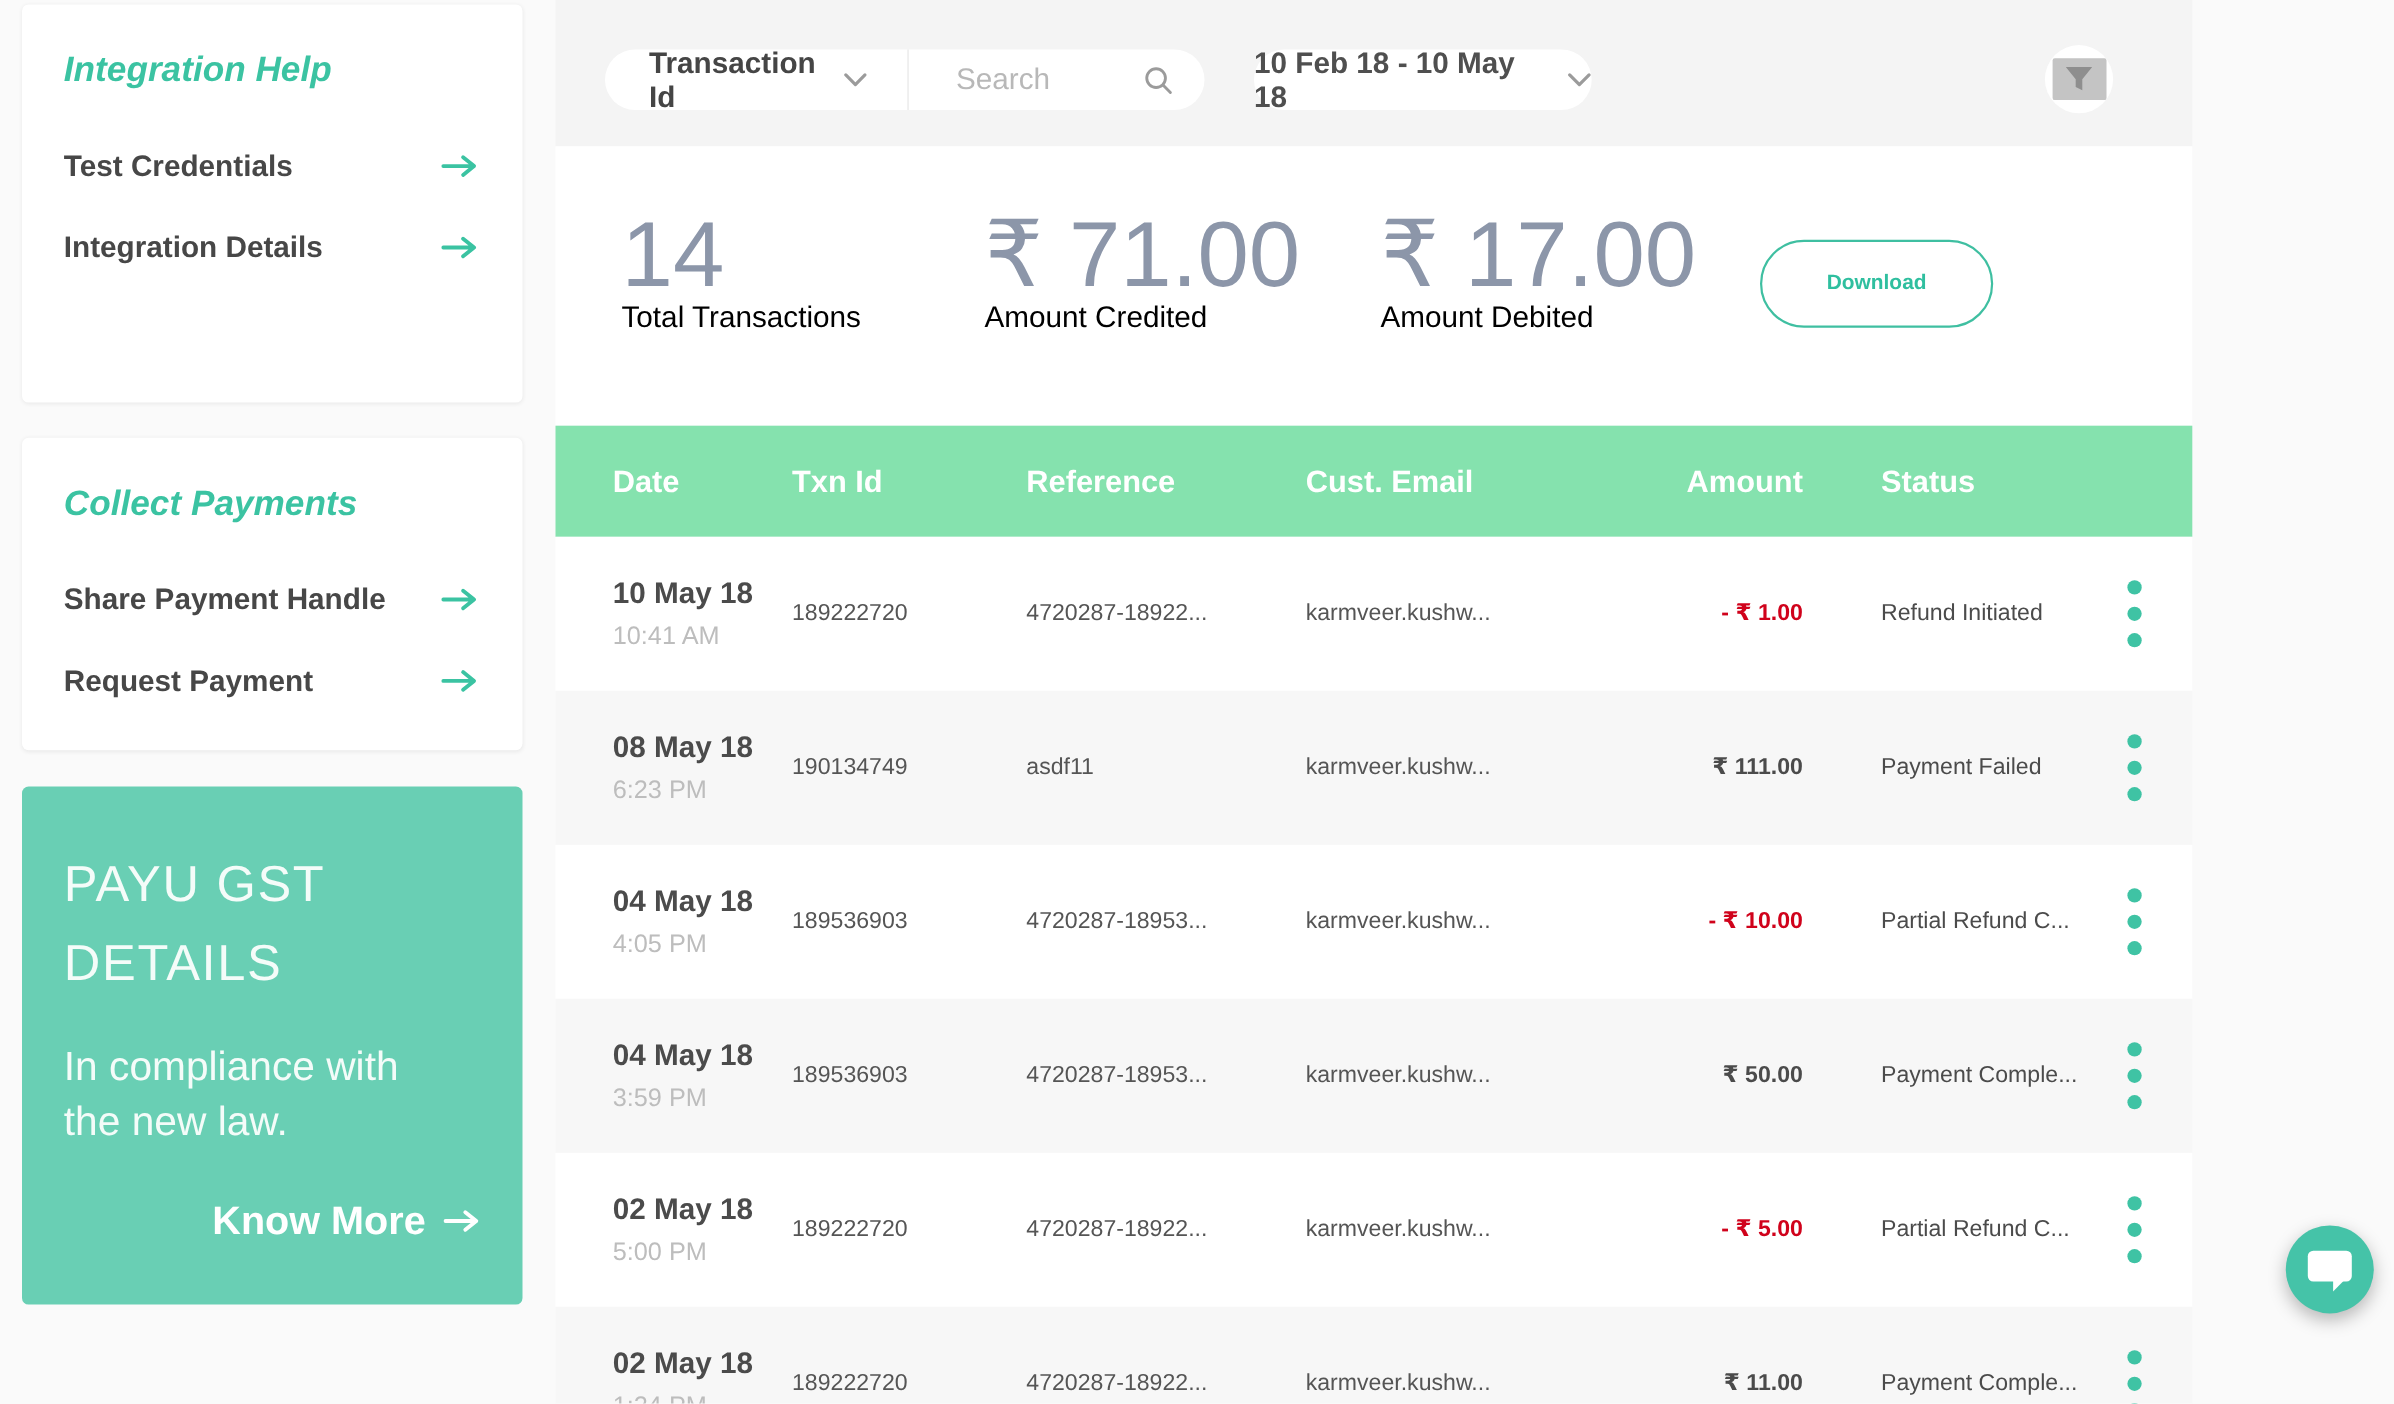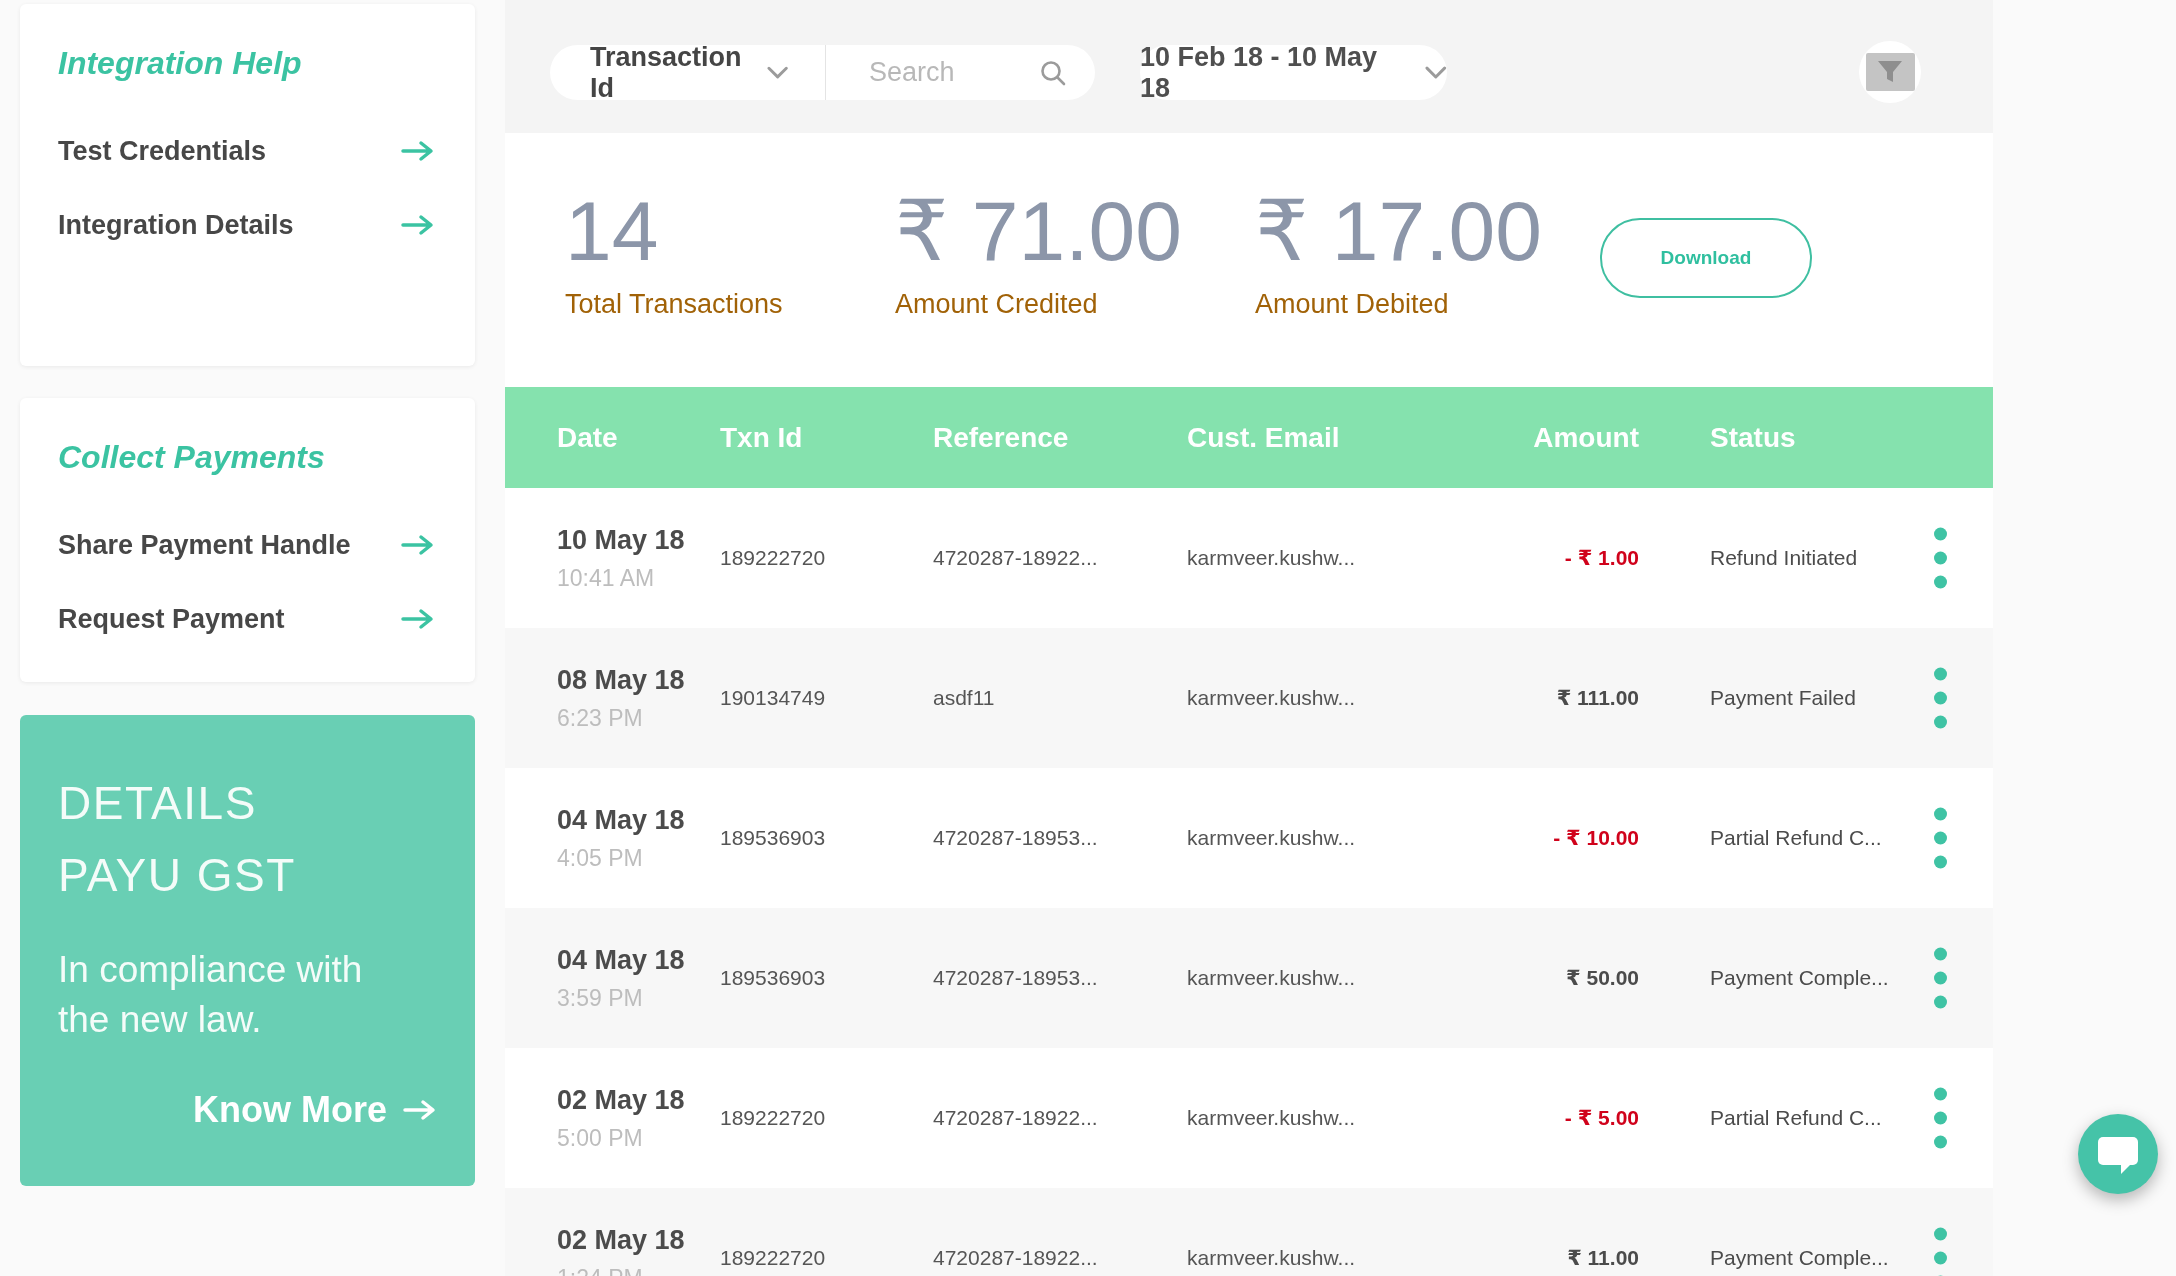--- a/index.html
+++ b/index.html
@@ -39,21 +39,21 @@
                border-radius:28px; display:flex; align-items:center; justify-content:center; gap:16px;
                font-size:27px; font-weight:600; color:#4f4f4f; cursor:pointer; }
   .filter-btn { position:absolute; left:1354px; top:41px; width:62px; height:62px; background:#fff;
                 border-radius:50%; display:flex; align-items:center; justify-content:center; cursor:pointer; }
   .filter-sq { width:49px; height:38px; background:#c4c4c4; border-radius:2px;
                display:flex; align-items:center; justify-content:center; }
   
   .summary { position:absolute; left:505px; top:133px; width:1488px; height:254px; background:#fff; }
   .stat { position:absolute; top:56px; }
   .stat .value { font-size:84px; line-height:84px; font-weight:400; color:#8c96a9; }
-  .stat .label { margin-top:16px; font-size:27px; color:#a16207; }
+  .stat .label { margin-top:0; font-size:27px; color:#000000; }
   .stat1 { left:60px; } .stat2 { left:390px; } .stat3 { left:750px; }
   .download { position:absolute; left:1095px; top:85px; width:212px; height:80px; background:#fff;
               border:2px solid #3fbfa1; border-radius:40px; color:#2fbf9f; font-size:19px; font-weight:600;
               font-family:inherit; cursor:pointer; }
   
   .thead { position:absolute; left:505px; top:387px; width:1488px; height:101px; background:#85e2ae; }
   .thead span { position:absolute; top:0; line-height:101px; font-size:28px; font-weight:700; color:#fff; }
   .col-date{left:52px;} .col-txn{left:215px;} .col-ref{left:428px;} .col-email{left:682px;}
   .col-amount{left:950px; width:184px; text-align:right;} .col-status{left:1205px;}
   .tbody { position:absolute; left:505px; top:488px; width:1488px; }
@@ -110,22 +110,22 @@
     <div class="side-item">
     <span class="lbl">Request Payment</span>
     <svg class="arrow-svg" viewBox="0 0 34 24">
       <path d="M2 12 H28 M20 4 L30 12 L20 20" stroke="#3bc3a2" stroke-width="3.5" fill="none" stroke-linecap="round" stroke-linejoin="round"></path>
     </svg>
   </div>
   </section>
 
 <section class="banner">
   <div class="banner-title">
+    <div>PAYU GST</div>
     <div>DETAILS</div>
-    <div>PAYU GST</div>
   </div>
   <div class="banner-body">
     <div>In compliance with</div>
     <div>the new law.</div>
   </div>
   <div class="banner-cta">
     <span>Know More</span>
     <svg class="arrow-svg" viewBox="0 0 34 24">
       <path d="M2 12 H28 M20 4 L30 12 L20 20" stroke="#ffffff" stroke-width="3.5" fill="none" stroke-linecap="round" stroke-linejoin="round"></path>
     </svg>

